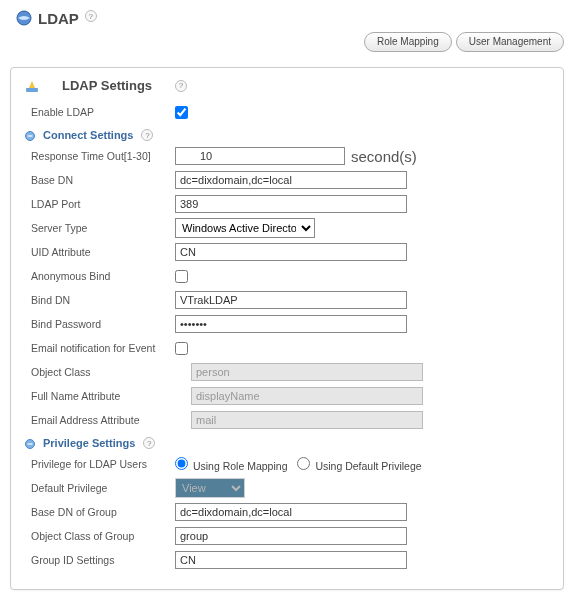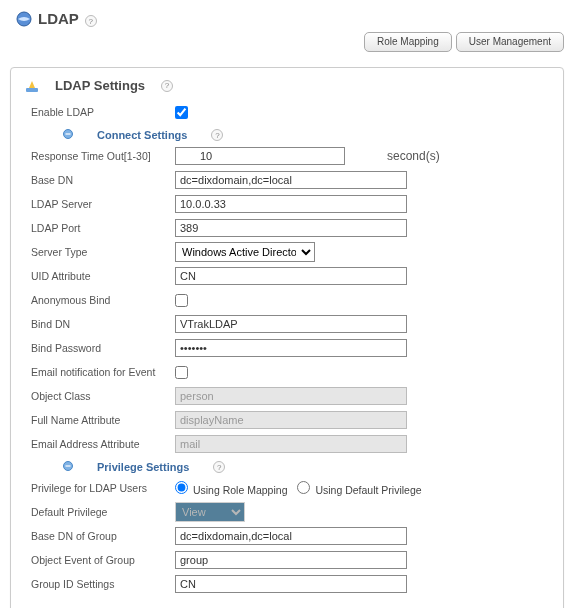--- a/index.html
+++ b/index.html
@@ -14,21 +14,21 @@
   }
   .page {
     background: #fff;
     width: 574px;
     height: 608px;
     position: relative;
     padding: 8px 10px 10px 10px;
   }
   .topbar {
     display: flex;
-    align-items: flex-end;
+    align-items: flex-start;
     gap: 6px;
     padding: 2px 0 0 6px;
   }
   .page-title {
     font-size: 15px;
     font-weight: bold;
     color: #4a4a4a;
   }
   .ldap-icon {
     width: 16px; height: 16px;
@@ -48,58 +48,57 @@
   }
   .top-buttons {
     position: absolute;
     right: 10px;
     top: 32px;
     display: flex;
     gap: 4px;
   }
   .pill-btn {
     border: 1px solid #aaa;
-    border-radius: 5px;
+    border-radius: 10px;
     background: linear-gradient(#ffffff, #e8e8e8);
     padding: 2px 12px;
     font-size: 10px;
     color: #444;
     cursor: pointer;
     line-height: 14px;
   }
   .panel {
     border: 1px solid #ccc;
     border-radius: 4px;
     margin-top: 40px;
     padding: 10px 14px 16px 14px;
     background: #fff;
     box-shadow: 0 1px 2px rgba(0,0,0,0.06);
   }
   .panel-header {
     display: flex;
     align-items: center;
-    gap: 16px;
+    gap: 23px;
     margin-bottom: 8px;
   }
   .panel-title {
     font-size: 13px;
     font-weight: bold;
     color: #4a4a4a;
   }
   .settings-icon {
     width: 14px; height: 14px;
     display: inline-block;
   }
   .section-header {
     display: flex;
-    align-items: flex-start;
-    gap: 24px;
+    align-items: flex-end;
+    gap: 8px;
     margin-top: 6px;
     margin-bottom: 4px;
-    margin-left: 38px;
   }
   .collapse-icon {
     width: 10px; height: 10px;
     display: inline-flex;
     align-items: center;
     justify-content: center;
   }
   .section-title {
     font-size: 11px;
     font-weight: bold;
@@ -129,20 +128,21 @@
     font-size: 11px;
     font-family: inherit;
     background: #fff;
     color: #333;
     width: 232px;
   }
   input[readonly], input.readonly {
     background: #e6e6e6;
     color: #999;
     border: 1px solid #bbb;
+    margin-left: 16px;
   }
   select {
     border: 1px solid #888;
     height: 20px;
     font-size: 11px;
     font-family: inherit;
     background: #fff;
     padding: 0 2px;
   }
   select:disabled {
@@ -151,23 +151,22 @@
     border: 1px solid #bbb;
   }
   input[type="checkbox"] {
     width: 13px; height: 13px;
     margin: 0;
   }
   input[type="radio"] {
     margin: 0 2px 0 0;
   }
   .suffix-text {
-    font-size: 12px;
+    font-size: 15px;
     color: #555;
-    margin-left: 36px;
   }
   .radio-group {
     display: flex;
     align-items: center;
     gap: 10px;
     font-size: 10.5px;
     color: #444;
   }
 </style>
 </head>
@@ -229,26 +228,20 @@
       </div>
     </div>
 
     <div class="form-row">
       <div class="form-label">Base DN</div>
       <div class="form-control">
         <input type="text" value="dc=dixdomain,dc=local" style="">
       </div>
     </div>
 
-    <div class="form-row">
-      <div class="form-label">LDAP Server</div>
-      <div class="form-control">
-        <input type="text" value="10.0.0.33" style="">
-      </div>
-    </div>
 
     <div class="form-row">
       <div class="form-label">LDAP Port</div>
       <div class="form-control">
         <input type="text" value="389" style="">
       </div>
     </div>
 
     <div class="form-row">
       <div class="form-label">Server Type</div>
@@ -350,21 +343,21 @@
     </div>
 
     <div class="form-row">
       <div class="form-label">Base DN of Group</div>
       <div class="form-control">
         <input type="text" value="dc=dixdomain,dc=local" style="">
       </div>
     </div>
 
     <div class="form-row">
-      <div class="form-label">Object Event of Group</div>
+      <div class="form-label">Object Class of Group</div>
       <div class="form-control">
         <input type="text" value="group" style="">
       </div>
     </div>
 
     <div class="form-row">
       <div class="form-label">Group ID Settings</div>
       <div class="form-control">
         <input type="text" value="CN" style="">
       </div>

